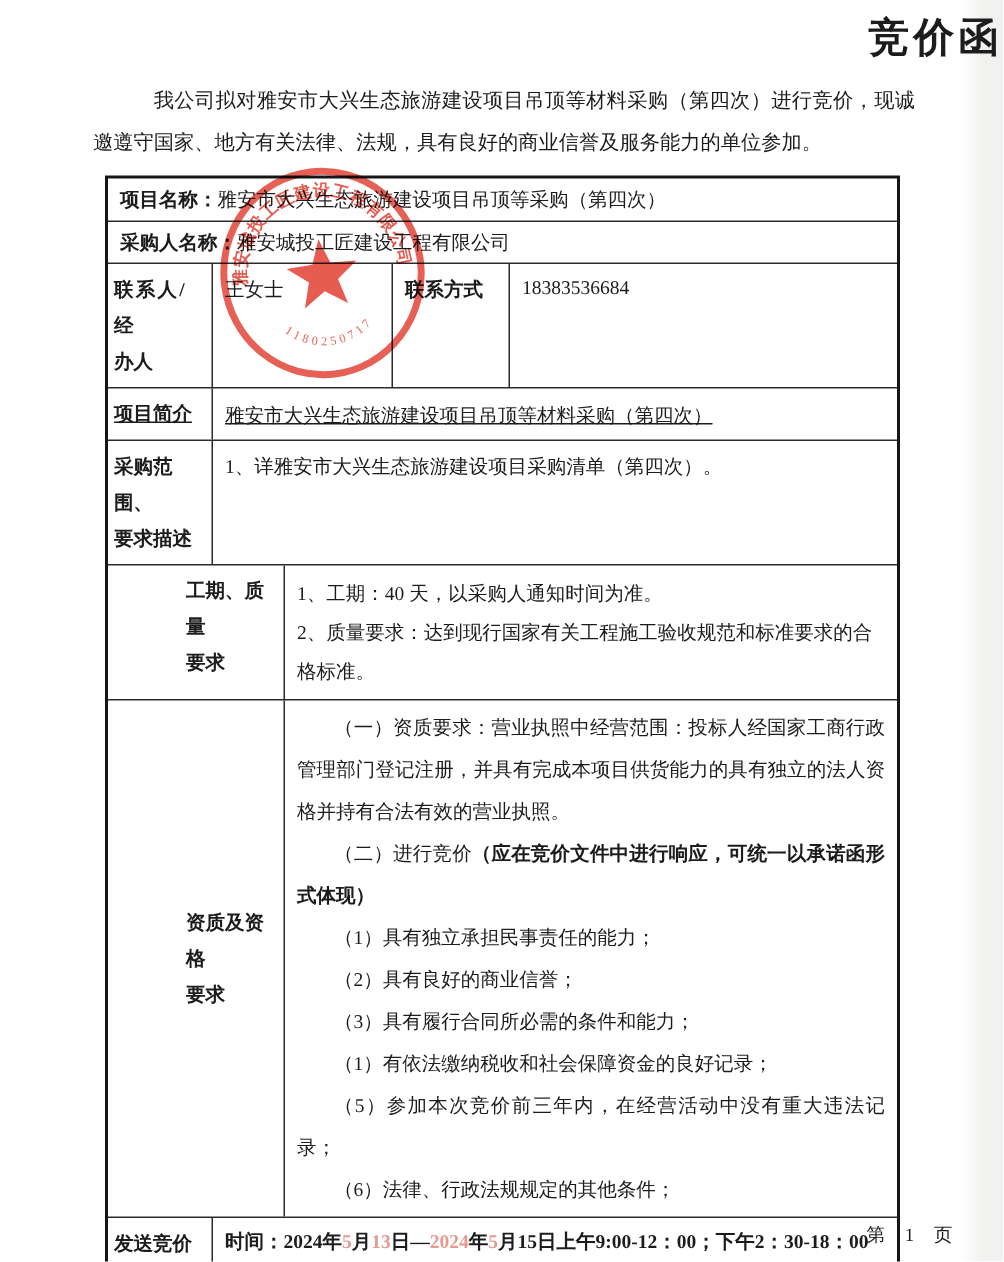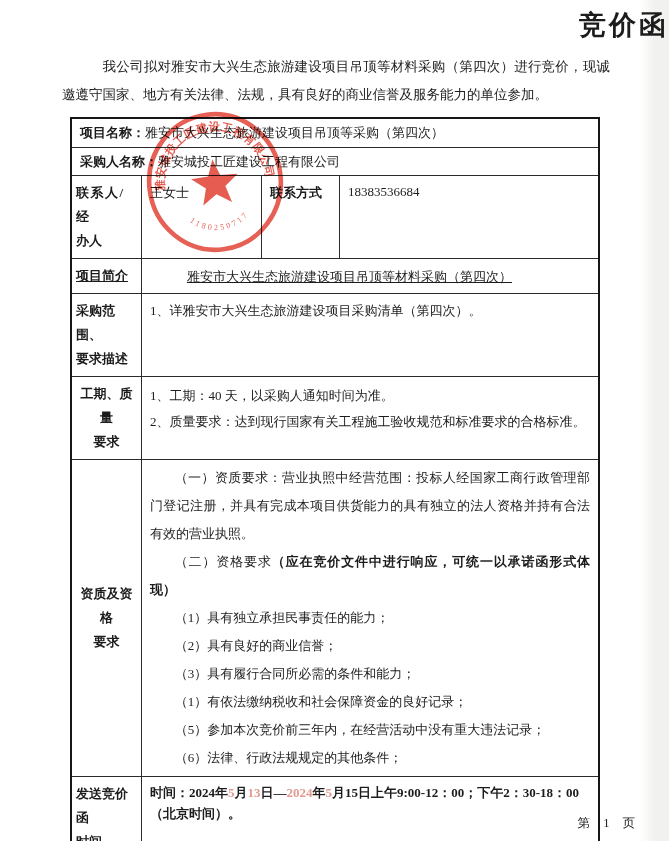--- a/index.html
+++ b/index.html
@@ -41,33 +41,33 @@
   .row{display:flex;border-top:1px solid #2b2b2b;box-sizing:border-box;}
   .row:first-child{border-top:none;}
   .cell{box-sizing:border-box;padding:5px 8px;}
   .lab{
     flex:0 0 70px;width:70px;
     border-right:1px solid #2b2b2b;
     font-weight:bold;
     padding:5px 4px;
     line-height:24px;
   }
-  .lab.center{text-align:center;}
+  .lab.center{text-align:left;margin-left:48px;}
   .lab.vcenter{display:flex;flex-direction:column;justify-content:center;}
   .val{flex:1 1 auto;}
   .full{flex:1 1 auto;line-height:17px;}
   .full b{font-weight:bold;margin-top:24px;}
   .r1{min-height:28px;}
   .r2{min-height:28px;}
   .r3{min-height:58px;}
   .c-contact{flex:0 0 120px;border-right:1px solid #2b2b2b;padding-top:8px;}
   .c-method{flex:0 0 78px;border-right:1px solid #2b2b2b;font-weight:bold;padding-top:8px;}
   .c-phone{flex:1 1 auto;padding-top:8px;font-family:"Liberation Serif","DejaVu Serif",serif;}
   .r4{min-height:35px;text-decoration:underline;}
-  .r4 .val{padding-top:9px;margin-left:37px;}
+  .r4 .val{padding-top:9px;}
   .r5{min-height:56px;}
   .r5 .val{padding-top:8px;}
   .r6{min-height:56px;}
   .r6 .val{line-height:26px;padding-top:6px;}
   .r7{min-height:252px;}
   .r7 .val{padding:4px 8px;line-height:28px;text-align:justify;}
   .r7 .para{text-indent:1.9em;}
   .r8{min-height:42px;}
   .r8 .val{font-weight:bold;line-height:21px;padding-top:5px;}
   .lab-spaced{letter-spacing:1.5px;}
@@ -147,21 +147,21 @@
       </div>
     </div>
 
     <div class="row r7">
       <div class="cell lab center vcenter">
         <div>资质及资格</div>
         <div>要求</div>
       </div>
       <div class="cell val">
         <div class="para">（一）资质要求：营业执照中经营范围：投标人经国家工商行政管理部门登记注册，并具有完成本项目供货能力的具有独立的法人资格并持有合法有效的营业执照。</div>
-        <div class="para"><span>（二）资格要求</span><span class="seg-bold" style="font-weight: bold;">（应在竞价文件中进行响应，可统一以承诺函形式体现）</span></div>
+        <div class="para"><span>（二）进行竞价</span><span class="seg-bold" style="font-weight: bold;">（应在竞价文件中进行响应，可统一以承诺函形式体现）</span></div>
         <div class="para">（1）具有独立承担民事责任的能力；</div>
         <div class="para">（2）具有良好的商业信誉；</div>
         <div class="para">（3）具有履行合同所必需的条件和能力；</div>
         <div class="para">（1）有依法缴纳税收和社会保障资金的良好记录；</div>
         <div class="para">（5）参加本次竞价前三年内，在经营活动中没有重大违法记录；</div>
         <div class="para">（6）法律、行政法规规定的其他条件；</div>
       </div>
     </div>
 
     <div class="row r8">

